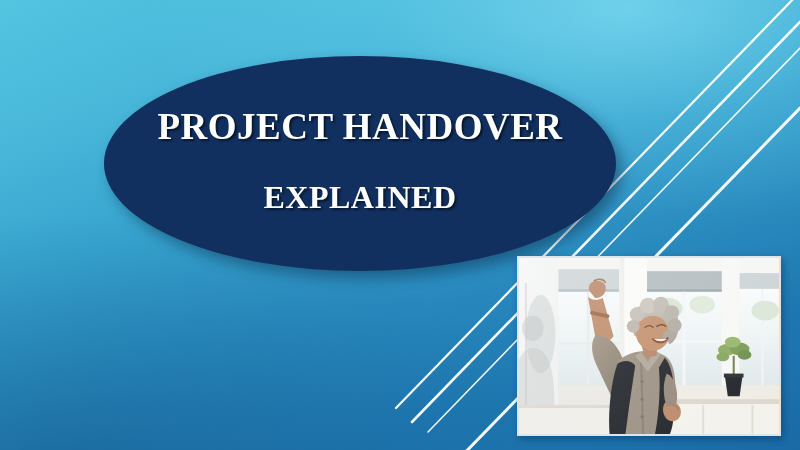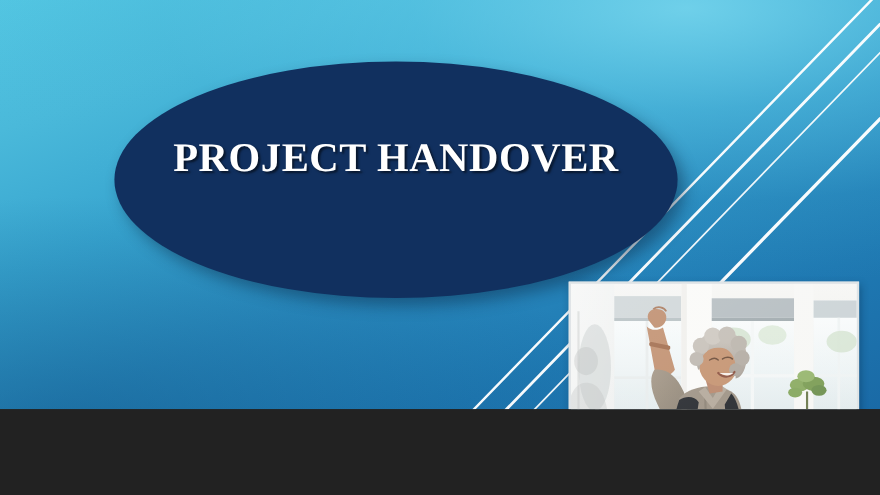--- a/index.html
+++ b/index.html
@@ -7,21 +7,21 @@
     padding: 0;
     background: #222;
   }
   body {
     font-family: "Liberation Serif", "DejaVu Serif", serif;
   }
 
   #slide {
     position: relative;
     width: 800px;
-    height: 372px;
+    height: 450px;
     overflow: hidden;
     background: linear-gradient(160deg,
         #53c6e2 0%,
         #4ab9da 18%,
         #37a4cf 38%,
         #2a8cc0 58%,
         #1f79b2 78%,
         #1a6aa6 100%);
     text-decoration: underline;
   }
@@ -127,20 +127,21 @@
         <line x1="800" y1="22" x2="412" y2="422" stroke-width="2.6" opacity="0.96"></line>
         <line x1="800" y1="48" x2="428" y2="432" stroke-width="1.6" opacity="0.92"></line>
         <line x1="800" y1="108" x2="452" y2="466" stroke-width="3.0" opacity="0.97"></line>
       </g>
     </svg>
   </div>
 
   <div id="title-ellipse">
     <div id="title-block">
       <div class="title-line" id="title-line-1">PROJECT HANDOVER</div>
+      <div class="title-line" id="title-line-2">EXPLAINED</div>
     </div>
   </div>
 
   <div id="photo-frame">
     <div id="photo-scene">
       <svg viewBox="0 0 264 180" preserveAspectRatio="xMidYMid slice" xmlns="http://www.w3.org/2000/svg">
         <defs>
           <linearGradient id="wallGrad" x1="0" y1="0" x2="0" y2="1">
             <stop offset="0%" stop-color="#f6f6f4"></stop>
             <stop offset="100%" stop-color="#e6e5e0"></stop>

